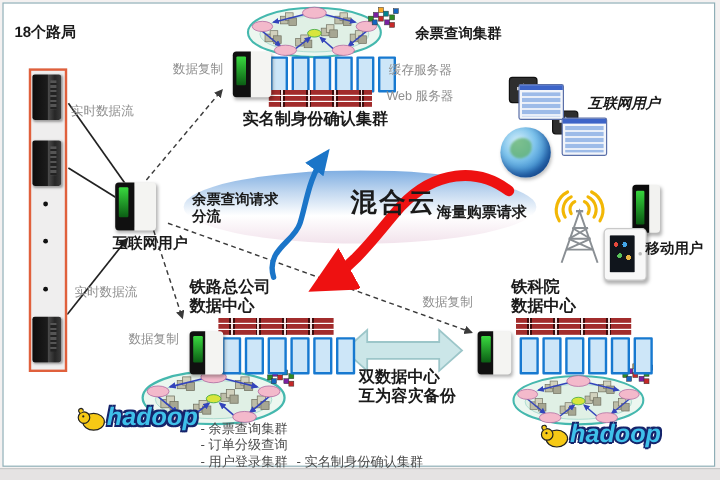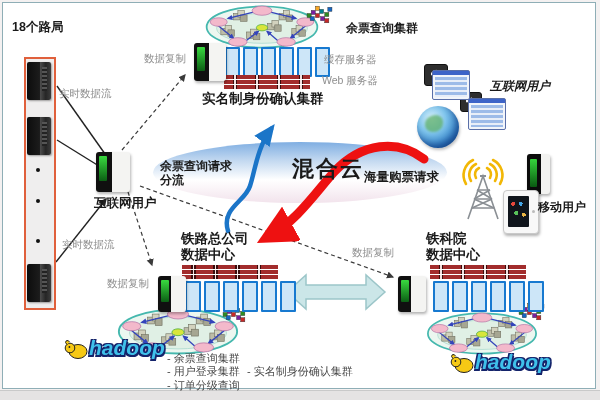--- a/index.html
+++ b/index.html
@@ -280,21 +280,21 @@
 
 <div class="phone" style="left:527px;top:154px;width:23px;height:40px;">
   <div class="pscr"></div>
     <div class="pglow"></div>
 </div>
 <div class="tablet" style="left:503px;top:190px;width:34px;height:42px;">
   <div class="tscr"></div>
 </div>
 <div class="lbl bold" style="left:538px;top:201px;font-size:12px;">移动用户</div>
 
-<div class="lbl bold" style="left:181px;top:231px;font-size:13.5px;white-space:normal;width:100px;"><span>铁路总公司</span><br>
+<div class="lbl bold" style="left:158px;top:231px;font-size:13.5px;white-space:normal;width:100px;"><span>铁路总公司</span><br>
   <span>数据中心</span></div>
 <div class="web-bars" style="left:182px;top:265px;width:96px;">
   <i></i>
     <i></i>
     <i></i>
 </div>
 <div class="cache-row" style="left:185px;top:281px;">
   <i style="width:12px;height:27px;"></i>
     <i style="width:12px;height:27px;"></i>
     <i style="width:12px;height:27px;"></i>
@@ -310,22 +310,22 @@
 <div class="hadoop" style="left:64px;top:336px;">
   <svg width="24" height="22" viewBox="0 0 24 20">
     <ellipse cx="14" cy="12.5" rx="9" ry="7" fill="#F6C915" stroke="#222" stroke-width="1"></ellipse>
     <circle cx="6" cy="9" r="4.8" fill="#F6C915" stroke="#222" stroke-width="1"></circle>
     <path d="M3 5.5 Q0.5 3.5 2.2 1.8 Q4.5 0.5 5.6 3.2" fill="#F6C915" stroke="#222" stroke-width="1"></path>
     <circle cx="5.4" cy="8" r="0.9" fill="#222"></circle>
   </svg>
   <span class="htxt">hadoop</span>
 </div>
 
-<div class="lbl bold" style="left:299px;top:306px;font-size:13.5px;white-space:normal;width:120px;"><br>
-  </div>
+<div class="lbl bold" style="left:299px;top:306px;font-size:13.5px;white-space:normal;width:120px;"><span>双数据中心</span><br>
+  <span>互为容灾备份</span></div>
 
 <div class="lbl gray" style="left:352px;top:246px;font-size:10.5px;">数据复制</div>
 <div class="lbl bold" style="left:426px;top:231px;font-size:13.5px;white-space:normal;width:100px;"><span>铁科院</span><br>
   <span>数据中心</span></div>
 <div class="web-bars" style="left:430px;top:265px;width:96px;">
   <i></i>
     <i></i>
     <i></i>
 </div>
 <div class="cache-row" style="left:433px;top:281px;">
@@ -348,20 +348,20 @@
     <circle cx="5.4" cy="8" r="0.9" fill="#222"></circle>
   </svg>
   <span class="htxt">hadoop</span>
 </div>
 
 <div class="abs bullets">
   <div class="brow">
     <span class="c1">- 余票查询集群</span>
   </div>
   <div class="brow">
+    <span class="c1">- 订单分级查询</span>
+    <span class="c2"></span>
+  </div>
+  <div class="brow">
     <span class="c1">- 用户登录集群</span>
     <span class="c2">- 实名制身份确认集群</span>
   </div>
-  <div class="brow">
-    <span class="c1">- 订单分级查询</span>
-    <span class="c2"></span>
-  </div>
 </div>
 
 </body></html>

